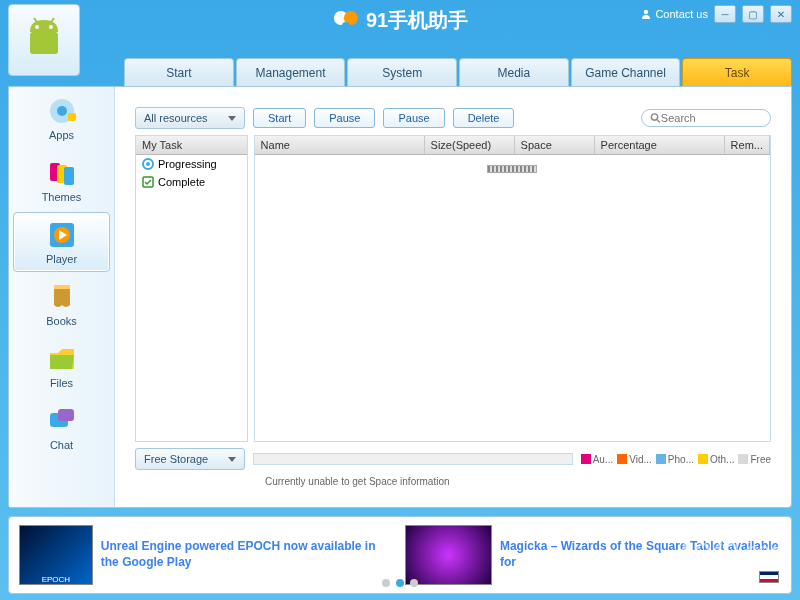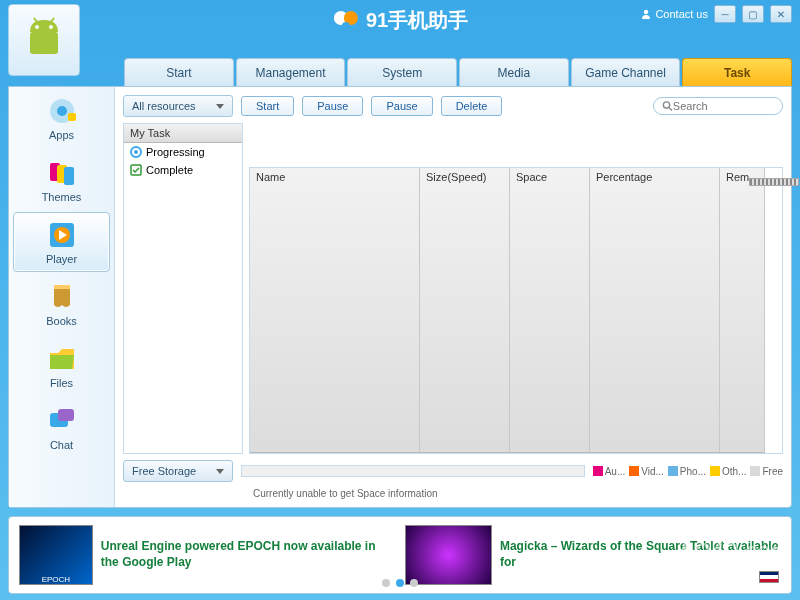--- a/index.html
+++ b/index.html
@@ -10,60 +10,60 @@
 .win-btn { width: 22px; height: 18px; background: linear-gradient(to bottom, #e9f4fb, #c8e3f5); border: 1px solid #7fb8dc; border-radius: 2px; display: flex; align-items: center; justify-content: center; font-size: 10px; color: #3b6e93; cursor: pointer; }
 
 .header-row { height: 48px; display: flex; align-items: flex-start; position: relative; }
 .logo-area { position: absolute; left: 8px; top: -24px; width: 72px; height: 72px; background: linear-gradient(to bottom, #f8fcff, #d8ecf9); border: 1px solid #a4d0ec; border-radius: 4px; display: flex; align-items: center; justify-content: center; }
 .android-icon { width: 48px; height: 48px; }
 .app-title { position: absolute; left: 50%; transform: translateX(-50%); top: -22px; color: #fff; font-size: 20px; font-weight: bold; display: flex; align-items: center; gap: 6px; }
 .app-title-logo { width: 28px; height: 28px; }
 
 .tabs-row { display: flex; gap: 2px; position: absolute; left: 124px; right: 8px; top: 58px; height: 28px; }
 .tab { flex: 1; background: linear-gradient(to bottom, #ecf5fb, #d5e8f5); border: 1px solid #a4c8e0; border-bottom: none; border-radius: 4px 4px 0 0; display: flex; align-items: center; justify-content: center; font-size: 12px; color: #2c5473; cursor: pointer; min-width: 0; }
-.tab.active { background: linear-gradient(to bottom, #ffd94f, #ffb818); border-color: #d89810; color: #6b4a00; font-weight: bold; }
+.tab.active { background: linear-gradient(to bottom, #ffd94f, #ffb818); border-color: #d89810; color: #6b4a00; font-weight: normal; }
 
 .main-area { position: absolute; left: 8px; right: 8px; top: 86px; bottom: 92px; background: #fff; border: 1px solid #a4c8e0; border-radius: 0 0 4px 4px; display: flex; }
 
 .sidebar { width: 106px; background: linear-gradient(to right, #f6fbfe, #e8f3fb); border-right: 1px solid #c4dced; display: flex; flex-direction: column; padding: 0 0; }
 .sidebar-item { display: flex; flex-direction: column; align-items: center; padding: 6px 4px; cursor: pointer; border: 1px solid transparent; border-radius: 4px; margin: 1px 4px; }
 .sidebar-item.selected { background: linear-gradient(to bottom, #fff, #d8ecf9); border: 1px solid #a4c8e0; box-shadow: inset 0 0 0 1px #fff; }
 .sidebar-item .side-icon { width: 32px; height: 32px; margin-bottom: 2px; }
 .sidebar-item .lbl { font-size: 11px; color: #2c5473; }
 
-.content { flex: 1; display: flex; flex-direction: column; padding: 8px; gap: 6px; min-width: 0; }
+.content { flex: 1; display: flex; flex-direction: column; padding: 20px; gap: 6px; min-width: 0; }
 .toolbar { display: flex; align-items: center; gap: 8px; }
 .dropdown-btn { background: linear-gradient(to bottom, #f7fbfe, #dceaf4); border: 1px solid #a4c8e0; border-radius: 3px; padding: 4px 8px; font-size: 11px; color: #2c5473; display: flex; align-items: center; gap: 6px; cursor: pointer; min-width: 110px; justify-content: space-between; }
 .action-btn { background: linear-gradient(to bottom, #fdfeff, #e7f2fa); border: 1px solid #88b8dc; border-radius: 3px; padding: 3px 14px; font-size: 11px; color: #2060a0; cursor: pointer; }
 .search-box { margin-left: auto; display: flex; align-items: center; background: #fff; border: 1px solid #a4c8e0; border-radius: 10px; padding: 2px 8px; width: 130px; }
 .search-box input { border: none; outline: none; font-size: 11px; width: 100%; color: #888; }
 
 .work-area { flex: 1; display: flex; gap: 6px; min-height: 0; }
 .task-tree { width: 120px; border: 1px solid #c4dced; display: flex; flex-direction: column; }
 .tree-header { background: linear-gradient(to bottom, #f2f2f2, #dcdcdc); border-bottom: 1px solid #b8b8b8; font-size: 11px; padding: 3px 6px; color: #333; }
 .tree-item { font-size: 11px; padding: 3px 6px; display: flex; align-items: center; gap: 4px; cursor: pointer; }
 .tree-icon { width: 12px; height: 12px; }
 
-.task-table { flex: 1; border: 1px solid #c4dced; display: flex; flex-direction: row; position: relative; margin-top: 44px; }
+.task-table { flex: 1; border: 1px solid #c4dced; display: flex; flex-direction: column; position: relative; }
 .table-head { display: flex; background: linear-gradient(to bottom, #f2f2f2, #dcdcdc); border-bottom: 1px solid #b8b8b8; }
 .th { font-size: 11px; padding: 3px 6px; border-right: 1px solid #c8c8c8; color: #333; white-space: nowrap; overflow: hidden; }
 .table-body { flex: 1; position: relative; }
 .loading-bar { position: absolute; left: 50%; top: 10px; transform: translateX(-50%); width: 50px; height: 8px; background: repeating-linear-gradient(90deg, #888 0 2px, #ddd 2px 4px); border: 1px solid #aaa; }
 
 .bottom-row { display: flex; align-items: center; gap: 8px; }
 .storage-bar { flex: 1; height: 12px; background: #f0f0f0; border: 1px solid #c4dced; }
 .legend { display: flex; gap: 4px; flex-wrap: wrap; font-size: 10px; color: #666; }
 .legend-item { display: flex; align-items: center; gap: 2px; }
 .swatch { width: 10px; height: 10px; }
 .status-text { font-size: 10px; color: #666; padding-left: 130px; }
 
 .footer { position: absolute; left: 8px; right: 8px; bottom: 6px; height: 78px; background: #fff; border: 1px solid #a4c8e0; border-radius: 4px; display: flex; align-items: center; padding: 6px 10px; gap: 10px; }
 .promo { display: flex; gap: 8px; align-items: center; flex: 1; }
 .promo-img { width: 92px; height: 60px; background: #222; border: 1px solid #888; display: flex; align-items: flex-end; justify-content: center; font-size: 8px; color: #fff; }
-.promo-txt { font-size: 12px; color: #15803d; font-weight: bold; line-height: 1.3; }
+.promo-txt { font-size: 12px; color: #3b82f6; font-weight: bold; line-height: 1.3; }
 .dots { position: absolute; left: 50%; bottom: 6px; transform: translateX(-50%); display: flex; gap: 6px; }
 .dot { width: 8px; height: 8px; border-radius: 50%; background: #ccc; }
 .dot.on { background: #3ba9e8; }
 .flag { position: absolute; right: 12px; bottom: 10px; width: 20px; height: 12px; background: linear-gradient(to bottom, #012169 0 33%, #fff 33% 66%, #c8102e 66%); border: 1px solid #888; cursor: pointer; }
 
 .watermark { position: absolute; right: 10px; bottom: 36px; color: rgba(255,255,255,0.5); font-size: 22px; font-weight: bold; font-style: italic; pointer-events: none; }
 
 .chev { width: 0; height: 0; border-left: 4px solid transparent; border-right: 4px solid transparent; border-top: 5px solid #666; }
 .mag { width: 12px; height: 12px; }
 </style>

